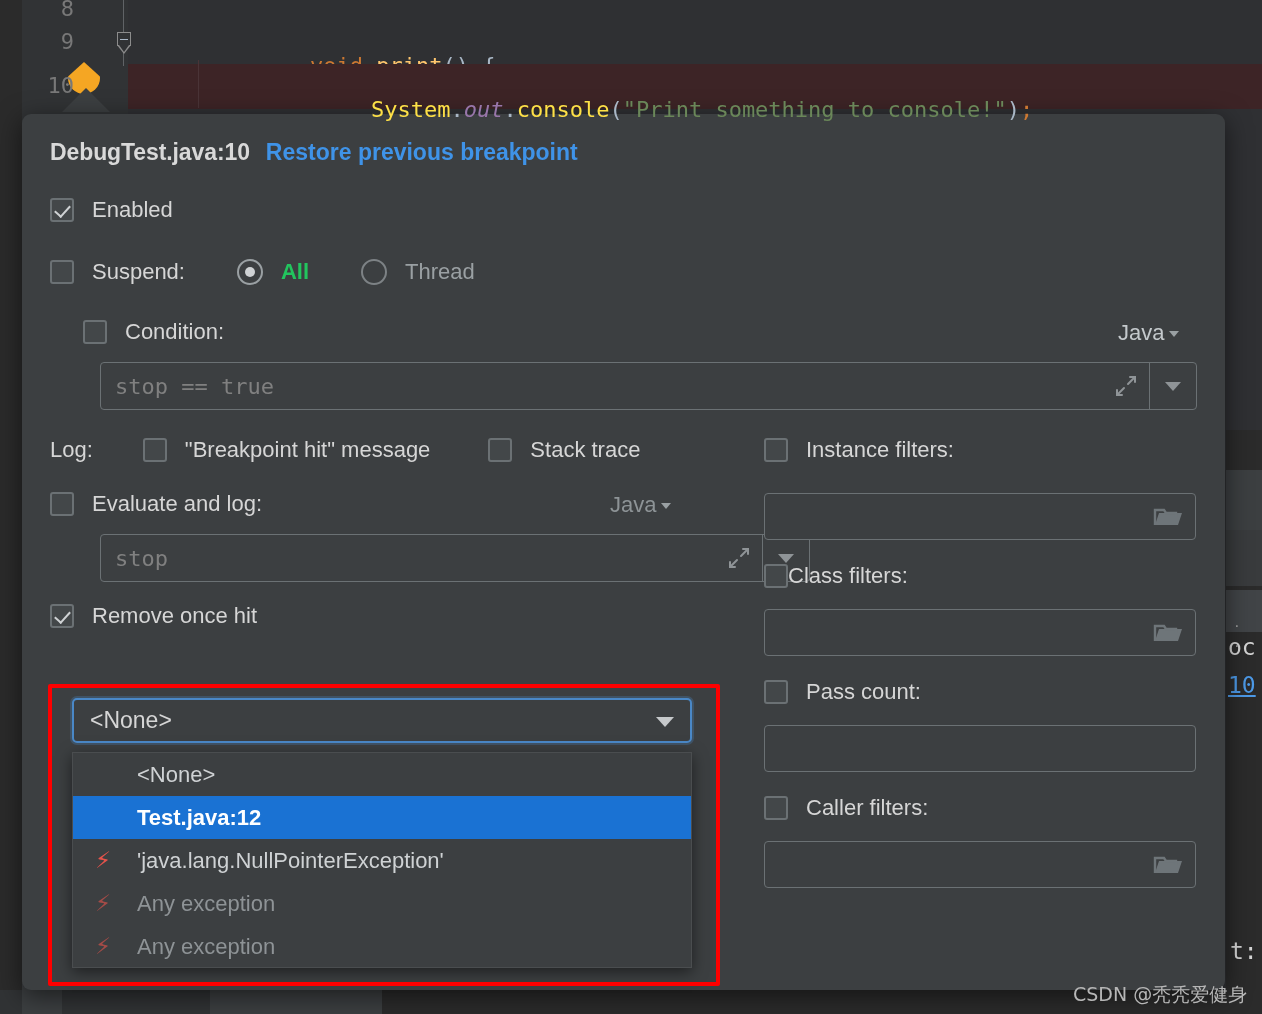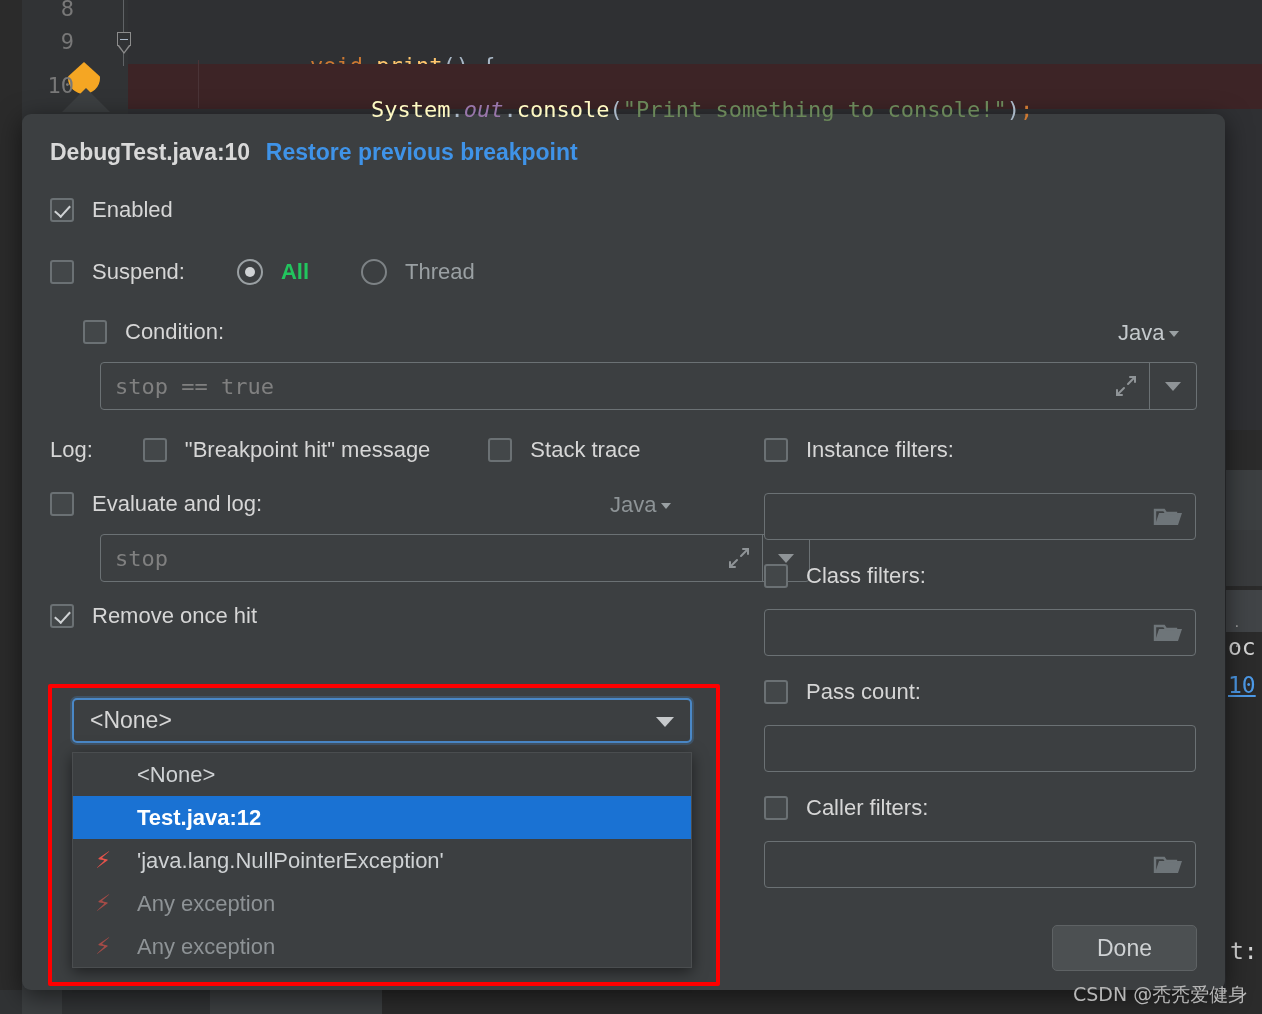--- a/index.html
+++ b/index.html
@@ -31,21 +31,21 @@
     position: absolute; width: 64px; text-align: right;
     color: #787878; font-family: "DejaVu Sans Mono", monospace; font-size: 22px;
   }
   .code-text {
     position: absolute;
     font-family: "DejaVu Sans Mono", monospace; font-size: 22px;
     white-space: pre;
   }
   .t-kw { color: #cc7832; }
   .t-fn { color: #ffc66d; }
-  .t-id { color: #fef9c3; }
+  .t-id { color: #fde047; }
   .t-static { color: #9876aa; font-style: italic; }
   .t-str { color: #6a8759; }
   .t-punct { color: #a9b7c6; }
   .fold-line { position:absolute; left:123px; top:0; width:1px; height:66px; background:#606366;}
   .fold-box {
     position:absolute; left:117px; top:32px; width:14px; height:14px;
     border:1px solid #8c8c8c; background:#313335;
   }
   .fold-box::after{content:"";position:absolute;left:2px;top:6px;width:8px;height:1px;background:#a9b7c6;}
   .fold-tip{position:absolute;left:117px;top:45px;width:0;height:0;
@@ -346,21 +346,21 @@
     <div class="txtfield" style="left:742px; top:379px; width:432px; height:47px;">
       <span class="ph"></span>
       <span class="ic-folder">
         <svg width="30" height="22" viewBox="0 0 30 22">
           <path d="M2 19 L6 7 L29 7 L25 19 Z" fill="#6e7579"></path>
           <path d="M2 19 L2 4 L11 4 L13 7 L23 7 L23 11" fill="none" stroke="#6e7579" stroke-width="2.4"></path>
         </svg>
       </span>
     </div>
 
-    <div class="row" style="left:742px; top:449px; gap:18px;">
+    <div class="row" style="left:742px; top:449px; ">
       <span class="chk"></span>
       <span class="lbl">Class filters:</span>
     </div>
     <div class="txtfield" style="left:742px; top:495px; width:432px; height:47px;">
       <span class="ph"></span>
       <span class="ic-folder">
         <svg width="30" height="22" viewBox="0 0 30 22">
           <path d="M2 19 L6 7 L29 7 L25 19 Z" fill="#6e7579"></path>
           <path d="M2 19 L2 4 L11 4 L13 7 L23 7 L23 11" fill="none" stroke="#6e7579" stroke-width="2.4"></path>
         </svg>
@@ -382,23 +382,20 @@
     <div class="txtfield" style="left:742px; top:727px; width:432px; height:47px;">
       <span class="ph"></span>
       <span class="ic-folder">
         <svg width="30" height="22" viewBox="0 0 30 22">
           <path d="M2 19 L6 7 L29 7 L25 19 Z" fill="#6e7579"></path>
           <path d="M2 19 L2 4 L11 4 L13 7 L23 7 L23 11" fill="none" stroke="#6e7579" stroke-width="2.4"></path>
         </svg>
       </span>
     </div>
 
-    <div class="done-btn">
-      <span>Done</span>
-    </div>
   </div>
 
   <div class="combo">
     <span class="val">&lt;None&gt;</span>
     <span class="arrow"></span>
   </div>
 
   <div class="popup">
     <div class="popup-item">
       <span class="pi-icon"></span>

